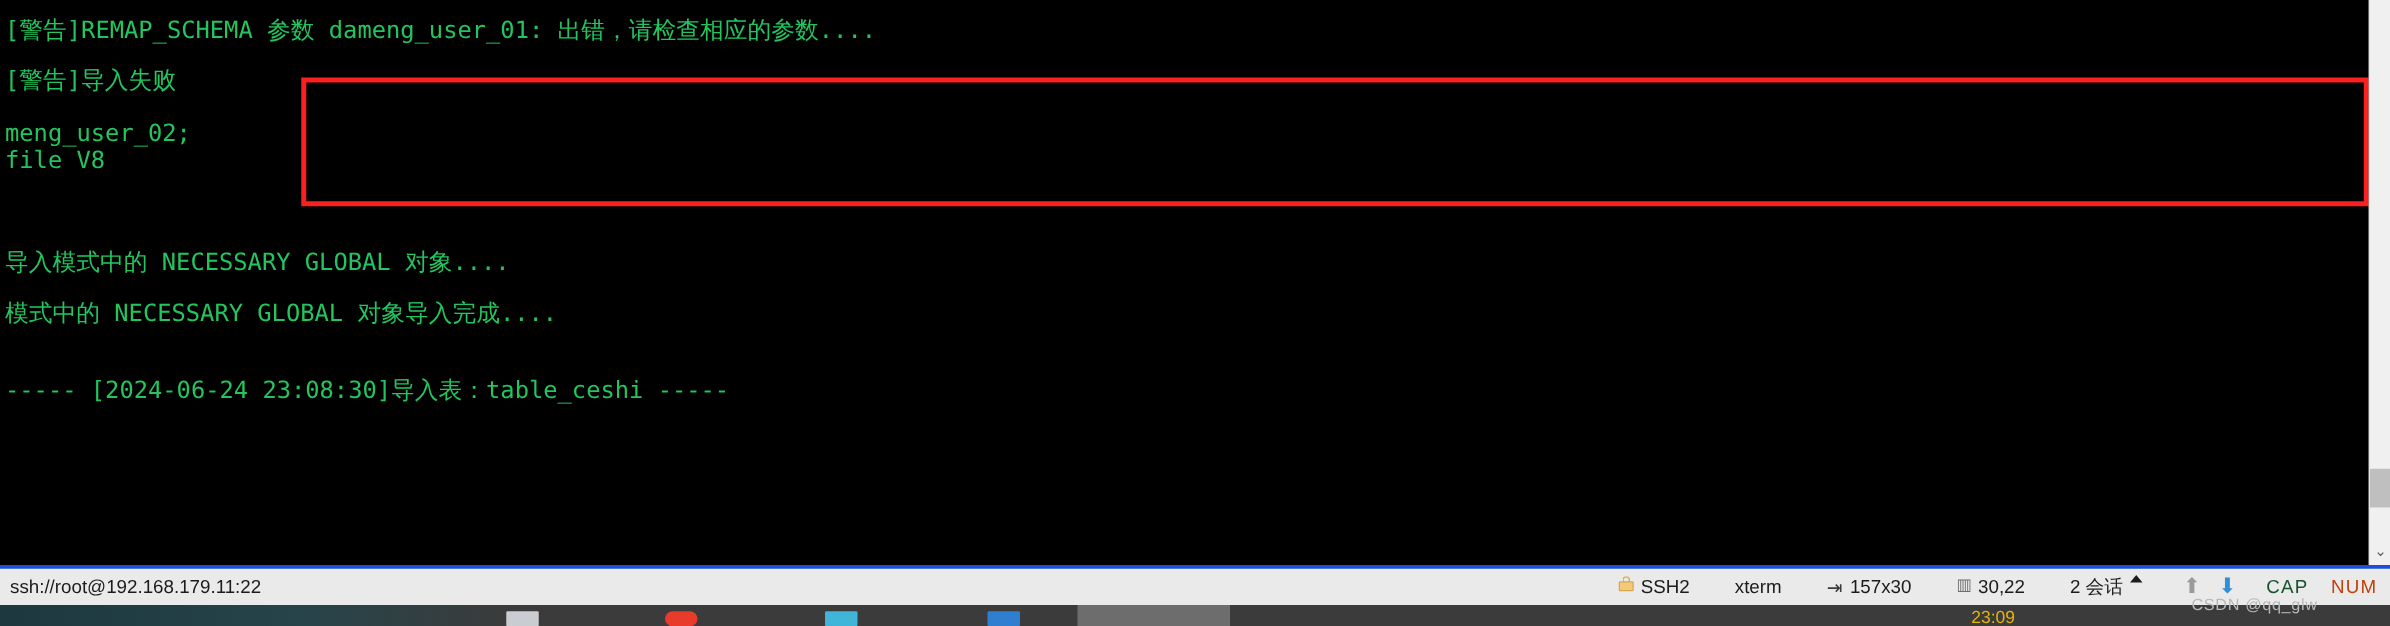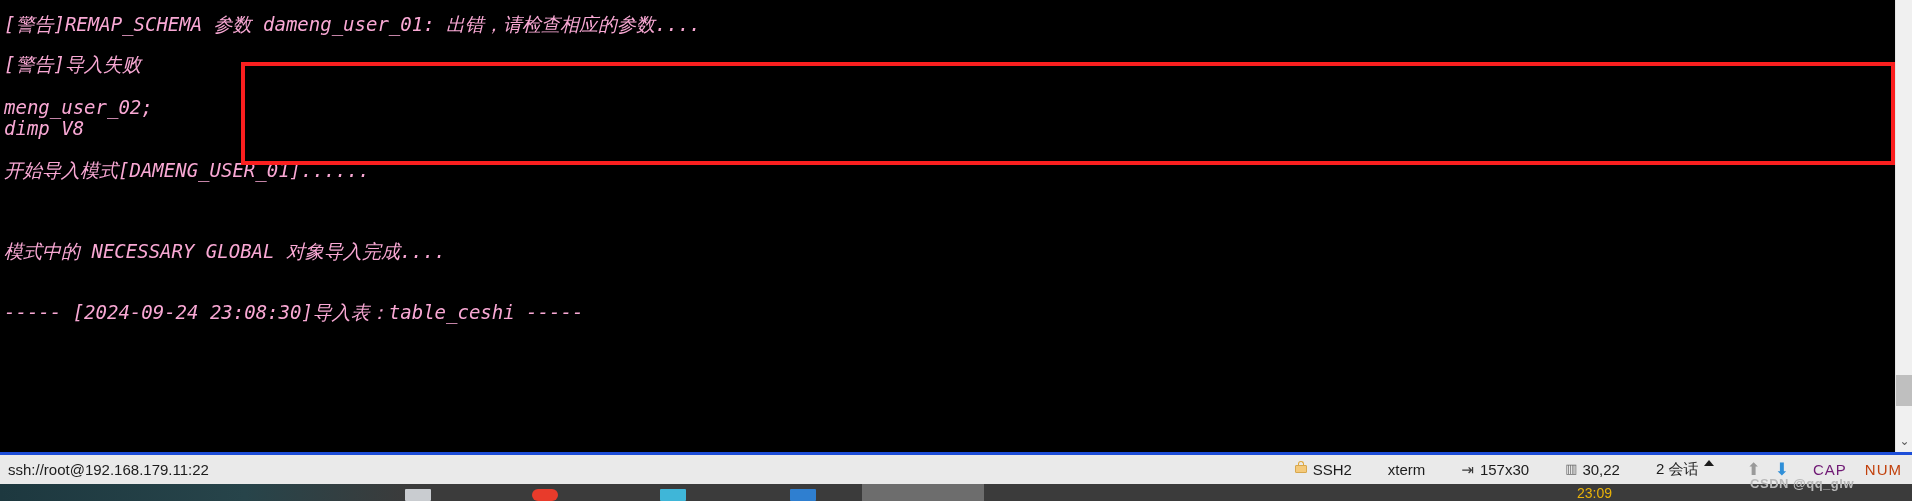--- a/index.html
+++ b/index.html
@@ -29,26 +29,25 @@
     width: 1895px;
     height: 452px;
     background: #000000;
     overflow: hidden;
   }
 
   .term-line {
     position: absolute;
     left: 4px;
     white-space: pre;
-    color: #f9a8d4;
+    color: #22c55e;
     font-family: "DejaVu Sans Mono", monospace;
     font-size: 19px;
     line-height: 20px;
     letter-spacing: 0px;
-    font-style: italic;
   }
 
   
   #redbox {
     position: absolute;
     left: 241px;
     top: 62px;
     width: 1654px;
     height: 103px;
     border: 4px solid #fb1f1f;
@@ -170,35 +169,34 @@
     font-size: 17px;
     line-height: 1;
   }
   .arrow-down-blue {
     color: #2f8fd8;
     font-family: "DejaVu Sans", sans-serif;
     font-size: 17px;
     line-height: 1;
   }
 
-  .status-indicator { color: #701a75; letter-spacing: 1px; }
+  .status-indicator { color: #14532d; letter-spacing: 1px; }
   .status-indicator.active { color: #c2410c; }
 
   
   #watermark {
     position: absolute;
     right: 58px;
     top: 476px;
     font-family: "Liberation Sans", sans-serif;
     font-size: 13px;
     color: #b9b9b9;
     white-space: nowrap;
     letter-spacing: 0.5px;
     z-index: 5;
-    font-weight: bold;
   }
 
   
   #taskbar {
     position: absolute;
     left: 0;
     top: 484px;
     width: 1912px;
     height: 17px;
     background: #3b3b3b;
@@ -241,24 +239,24 @@
 </head>
 <body>
 
 <div id="app">
 
   <div id="terminal">
 
     <div class="term-line" style="top:14px">[警告]REMAP_SCHEMA 参数 dameng_user_01: 出错，请检查相应的参数....</div>
     <div class="term-line" style="top:54px">[警告]导入失败</div>
     <div class="term-line" style="top:97px">meng_user_02;</div>
-    <div class="term-line" style="top:118px">dimp V8</div>
-    <div class="term-line" style="top:160px">开始导入模式[DAMENG_USER_01]......</div>
+    <div class="term-line" style="top:118px">file V8</div>
+    <div class="term-line" style="top:200px">导入模式中的 NECESSARY GLOBAL 对象....</div>
     <div class="term-line" style="top:241px">模式中的 NECESSARY GLOBAL 对象导入完成....</div>
-    <div class="term-line" style="top:302px">----- [2024-09-24 23:08:30]导入表：table_ceshi -----</div>
+    <div class="term-line" style="top:302px">----- [2024-06-24 23:08:30]导入表：table_ceshi -----</div>
 
     <div id="redbox"></div>
   </div>
 
   <div id="scrollbar">
     <div id="scroll-thumb"></div>
     <div id="scroll-down-btn">⌄</div>
   </div>
 
   <div id="statusbar">

